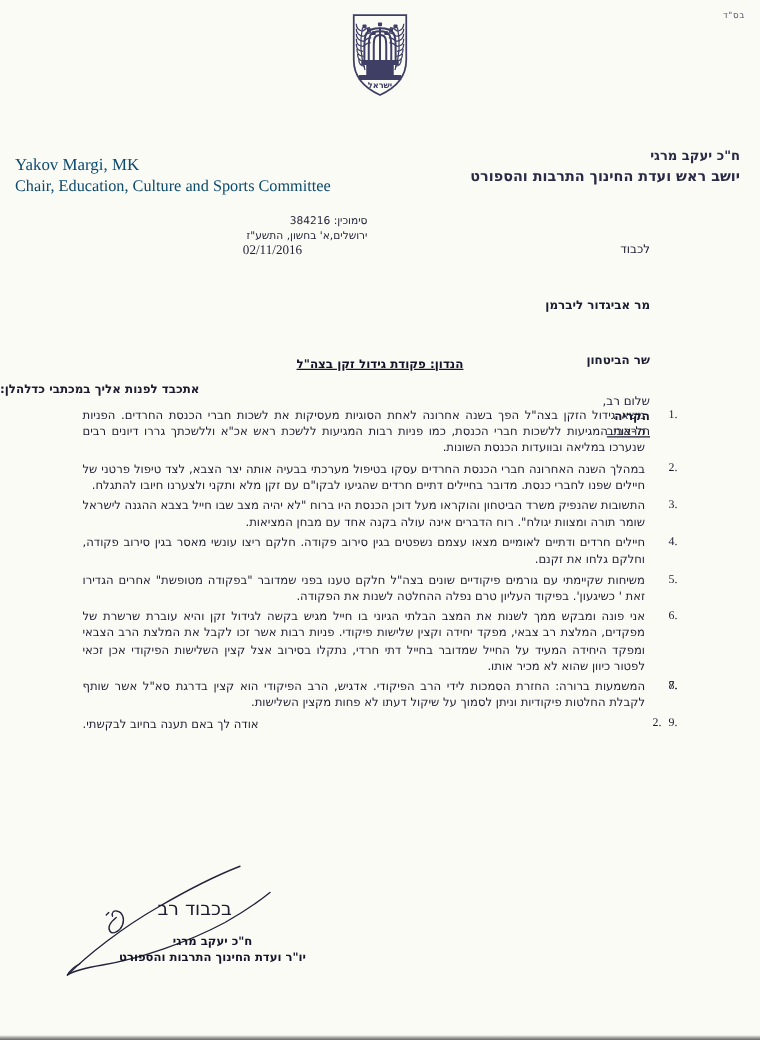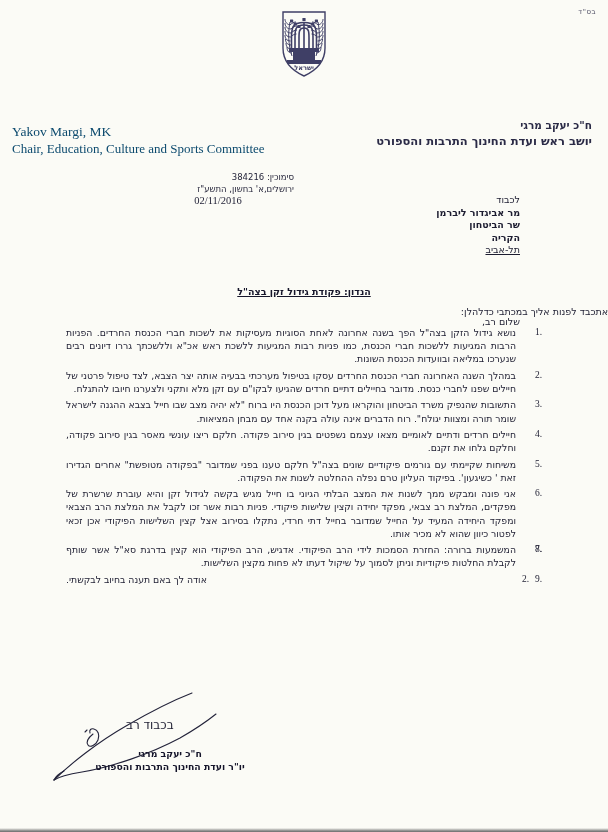--- a/index.html
+++ b/index.html
@@ -109,21 +109,21 @@
     top: 194px;
     right: 88px;
     text-align: right;
     direction: rtl;
     font-family: "DejaVu Sans", sans-serif;
     font-size: 9.5px;
     line-height: 12.5px;
     color: #1c1c30;
   }
   .addressee .plain { font-weight: normal; }
-  .addressee .bold  { font-weight: bold; }
+  .addressee .bold  { font-weight: bold; margin-top: 32px; }
   .addressee .bold-ul { font-weight: normal; text-decoration: underline; text-align: right; }
 
   .greeting {
     position: absolute;
     top: 268px;
     right: 88px;
     direction: rtl;
     text-align: right;
     font-family: "DejaVu Sans", sans-serif;
     font-size: 9.5px;
@@ -142,25 +142,26 @@
     font-size: 9.5px;
     font-weight: bold;
     text-decoration: underline;
     color: #15152a;
   }
   .intro {
     position: absolute;
     top: 306px;
     left: 0;
     width: 608px;
-    text-align: right;
-    direction: rtl;
-    font-family: "DejaVu Sans", sans-serif;
-    font-size: 9.5px;
-    color: #1c1c30;
+    text-align: left;
+    direction: rtl;
+    font-family: "DejaVu Sans", sans-serif;
+    font-size: 9.5px;
+    color: #1c1c30;
+    font-weight: bold;
   }
   
   .bodylist {
     position: absolute;
     top: 326px;
     right: 66px;
     width: 476px;
     direction: rtl;
     text-align: justify;
     font-family: "DejaVu Sans", sans-serif;
@@ -193,21 +194,21 @@
     text-align: left;
     text-align-last: left;
   }
   
   .signoff {
     position: absolute;
     top: 718px;
     left: 126px;
     direction: rtl;
     font-family: "DejaVu Sans", sans-serif;
-    font-size: 12px;
+    font-size: 15px;
     color: #1c1c30;
   }
   .sig-name {
     position: absolute;
     top: 747px;
     left: 80px;
     direction: rtl;
     text-align: center;
     width: 180px;
     font-family: "DejaVu Sans", sans-serif;

